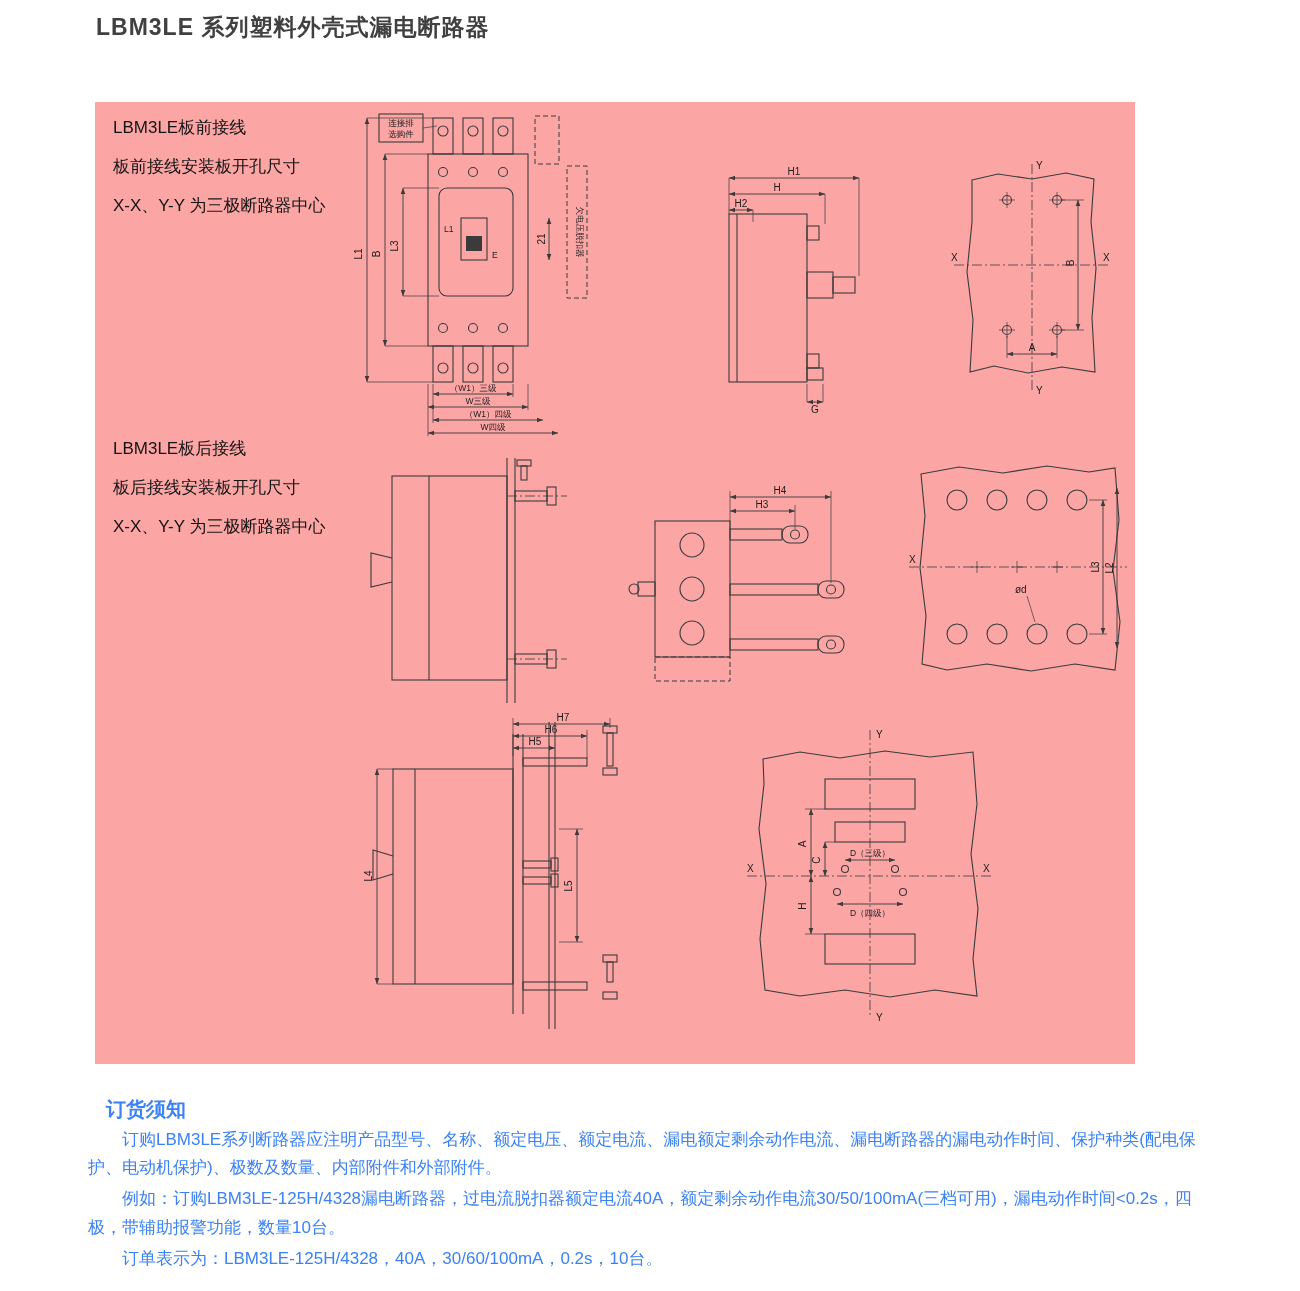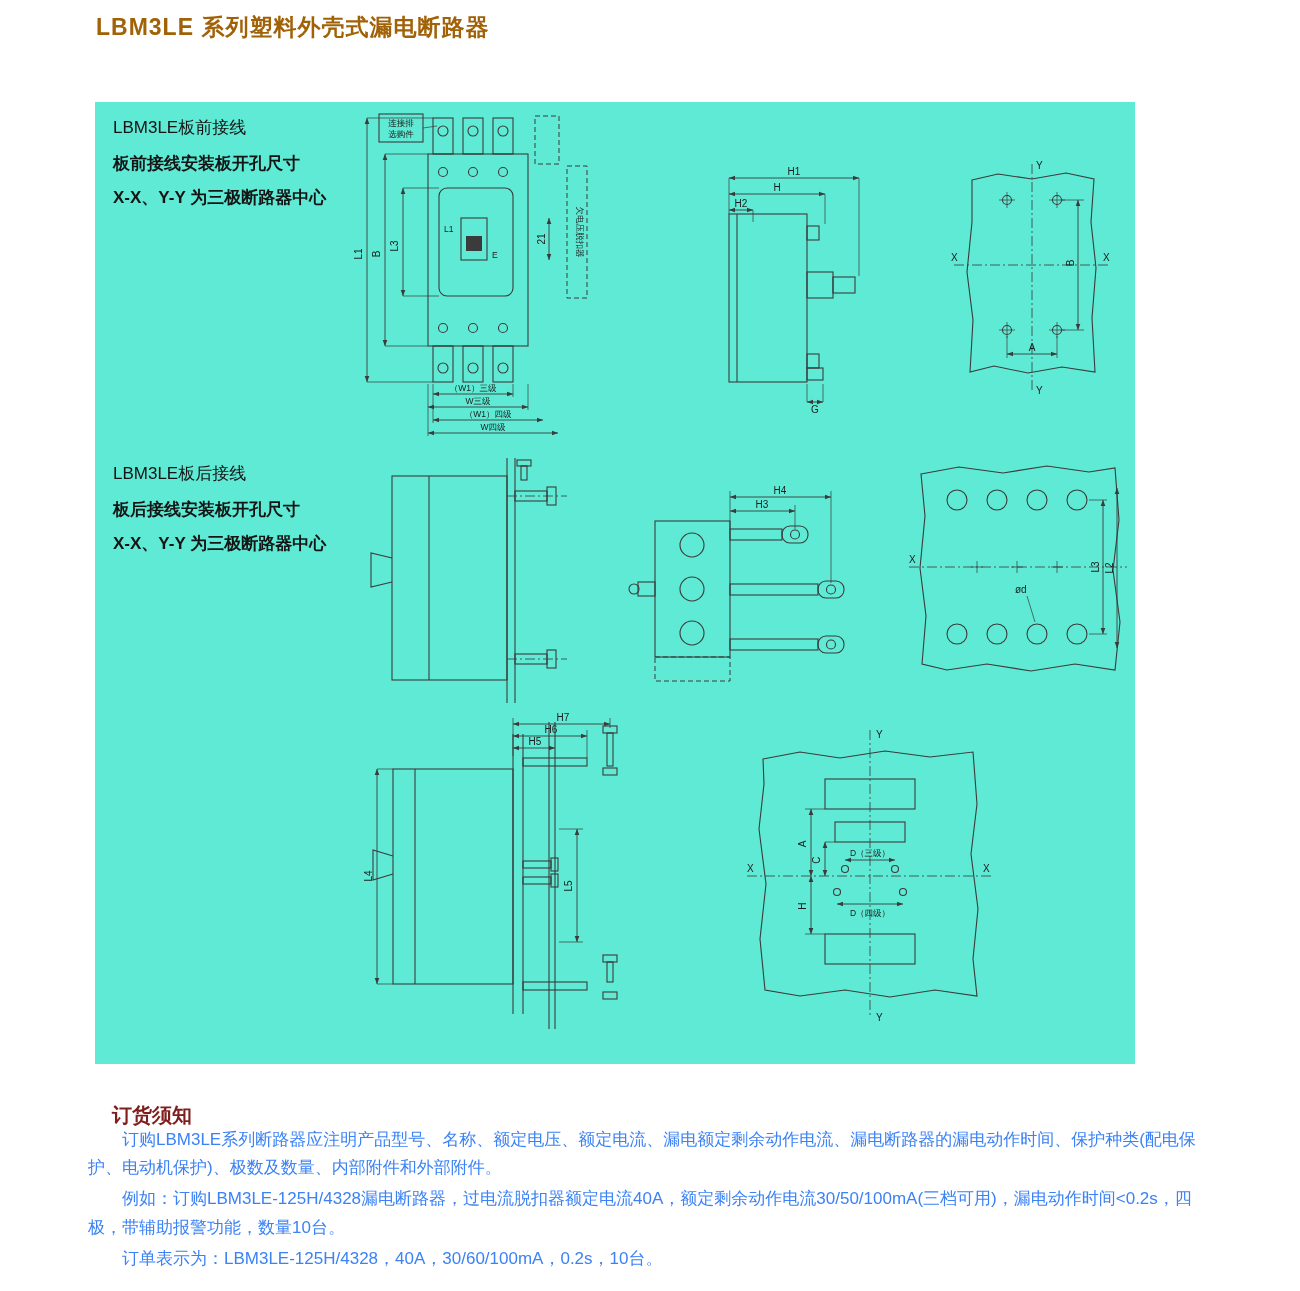--- a/index.html
+++ b/index.html
@@ -7,48 +7,48 @@
   body {
     width: 1300px; height: 1291px;
     background: #ffffff;
     font-family: "Liberation Sans", "DejaVu Sans", sans-serif;
   }
   .page { position: relative; width: 1300px; height: 1291px; overflow: hidden; background: #fff; }
 
   .title {
     position: absolute; left: 96px; top: 12px; margin: 0;
     font-size: 23px; font-weight: 700; letter-spacing: 1px;
-    color: #a16207;
+    color: #404040;
   }
 
   .panel {
     position: absolute; left: 95px; top: 102px;
     width: 1040px; height: 962px;
-    background: #5eead4;
+    background: #fca5a5;
   }
 
   .sec-head { position: absolute; left: 18px; width: 250px; color: #141414; }
   .sh1 { font-size: 17px; font-weight: 400; margin: 0 0 13px 0; }
-  .sh2 { font-size: 17px; font-weight: 700; margin: 8px 0 11px 0; }
+  .sh2 { font-size: 17px; font-weight: 400; margin: 16px 0 11px 0; }
 
   .drawing { position: absolute; overflow: visible; }
   svg { overflow: visible; }
   svg .ln   { stroke: #3b3b3b; stroke-width: 1.1; fill: none; }
   svg .fill { fill: #3b3b3b; stroke: none; }
   svg .dash { stroke: #3b3b3b; stroke-width: 1; fill: none; stroke-dasharray: 5 3; }
   svg .cl   { stroke: #3b3b3b; stroke-width: 0.8; fill: none; stroke-dasharray: 10 3 2 3; }
   svg .dim  { stroke: #3b3b3b; stroke-width: 0.9; fill: none;
               marker-start: url(#arr); marker-end: url(#arr); }
   svg .thin { stroke: #3b3b3b; stroke-width: 0.7; fill: none; }
   svg text  { font-size: 10px; fill: #1c1c1c; font-family: "Liberation Sans", "DejaVu Sans", sans-serif; }
   svg text.sm { font-size: 8.5px; }
 
   .order-head {
-    position: absolute; left: 96px; top: 1086px; margin: 16px;
-    font-size: 20px; font-weight: 700; color: #7f1d1d;
+    position: absolute; left: 96px; top: 1086px; margin: 10px;
+    font-size: 20px; font-weight: 700; color: #3b82f6;
   }
   .order-body {
     position: absolute; left: 88px; top: 1126px; width: 1110px;
     font-size: 17px; line-height: 1.66; color: #3b82f6;
   }
   .order-body p { margin: 0 0 3px 0; text-indent: 2em; }
 </style>
 </head>
 <body>
 
@@ -192,21 +192,21 @@
         <line class="dim" x1="57" y1="194" x2="107" y2="194"></line>
       </g>
       <text x="86" y="9">Y</text>
       <text x="86" y="234">Y</text>
       <text x="1" y="101">X</text>
       <text x="153" y="101">X</text>
       <text transform="rotate(-90 124 103)" x="124" y="103" text-anchor="middle">B</text>
       <text x="82" y="191" text-anchor="middle">A</text>
     </svg>
 
-    <div class="sec-head" style="top:360px">
+    <div class="sec-head" style="top:335px">
       <div class="sh1">LBM3LE板后接线</div>
       <div class="sh2">板后接线安装板开孔尺寸</div>
       <div class="sh2">X-X、Y-Y 为三极断路器中心</div>
     </div>
 
     <svg class="drawing" style="left:262px; top:356px" width="235" height="245" viewBox="0 0 235 245">
       <g class="ln">
         <rect x="35" y="18" width="115" height="204"></rect>
         <line x1="72" y1="18" x2="72" y2="222"></line>
         <polyline points="35,100 14,95 14,129 35,124"></polyline>

